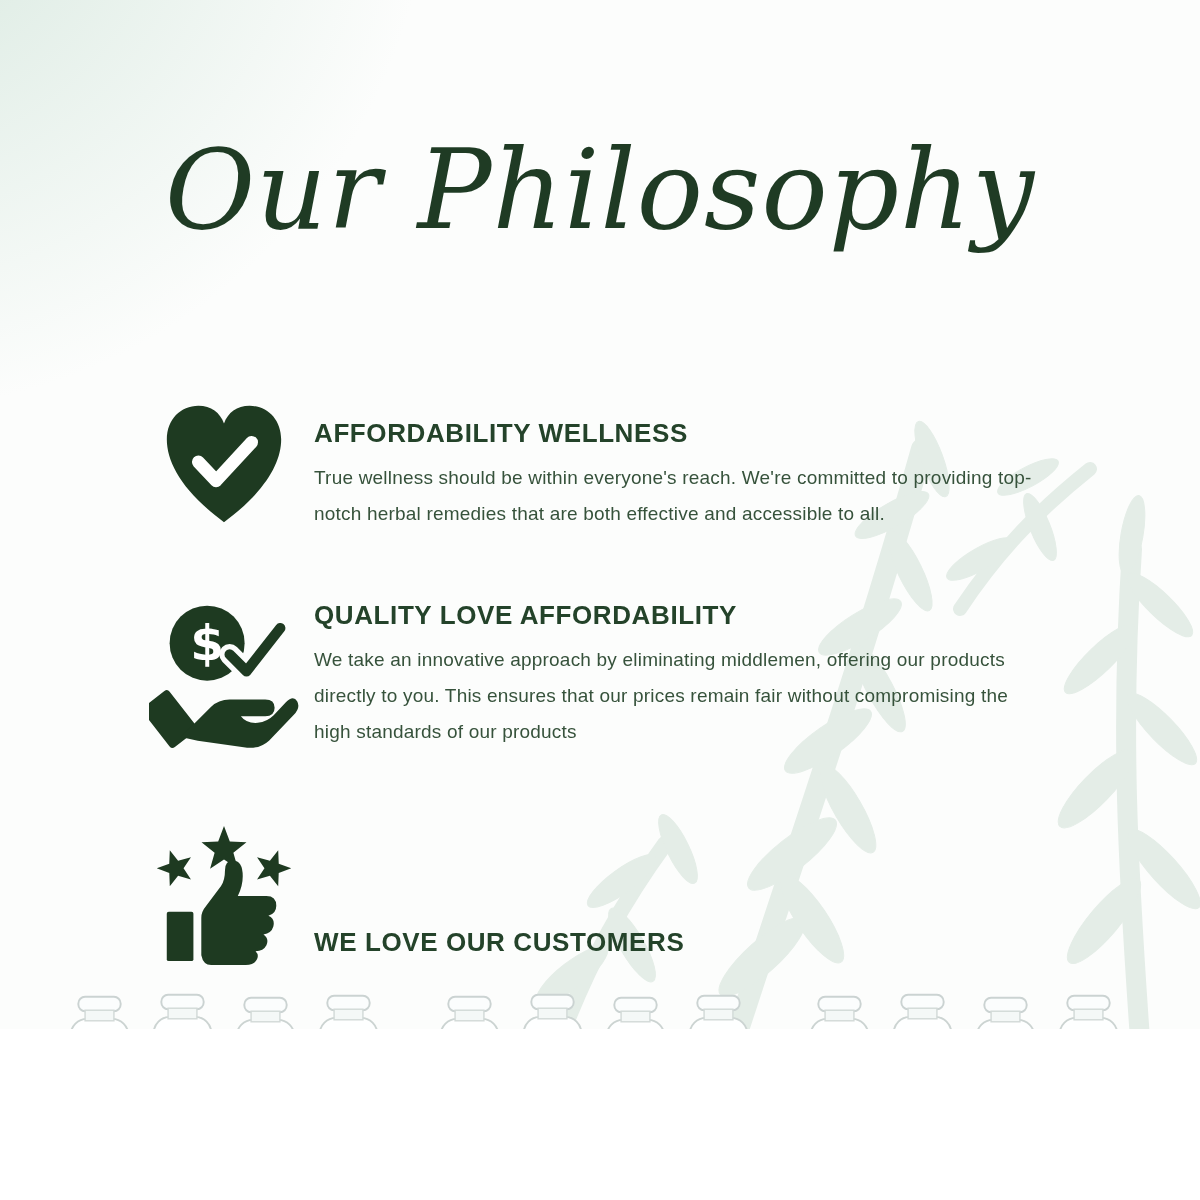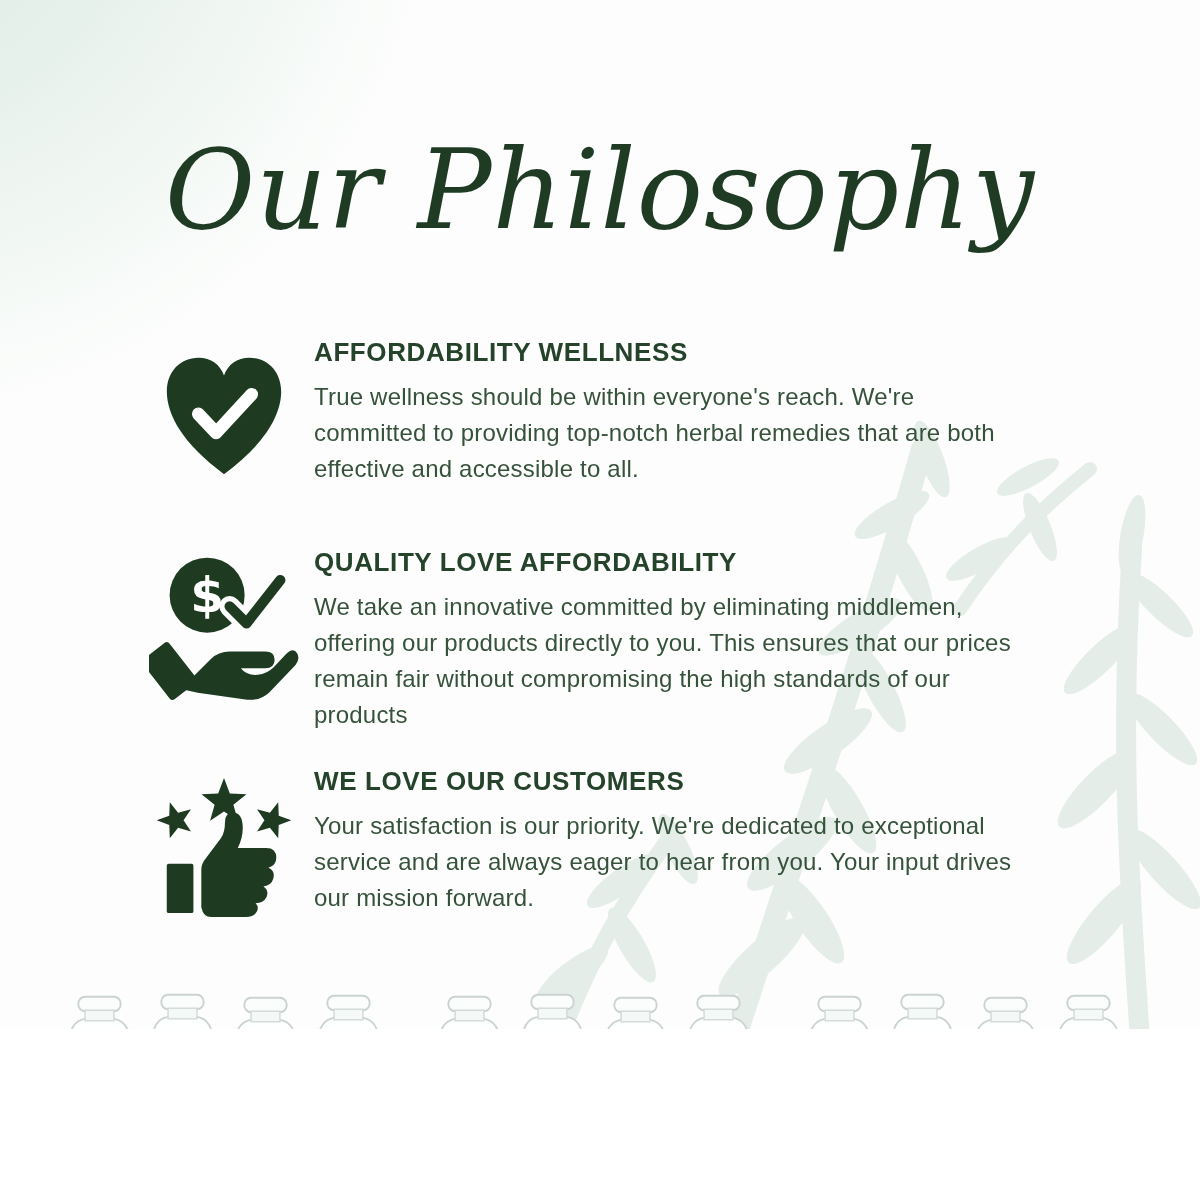--- a/index.html
+++ b/index.html
@@ -24,35 +24,35 @@
   }
   .watermark{
     position:absolute;right:0;bottom:0;width:760px;height:720px;pointer-events:none;
   }
   .content{position:absolute;inset:0;}
   .page-title{
     position:absolute;top:124px;left:0;right:0;text-align:center;
     font-family:"DejaVu Serif",serif;font-style:italic;font-weight:500;
     font-size:110px;line-height:1.2;color:var(--title-color);letter-spacing:1px;
   }
-  .section{position:absolute;left:148px;display:flex;align-items:flex-start;}
+  .section{position:absolute;left:148px;display:flex;align-items:flex-end;margin-top:48px;}
   .section-1{top:336px;}
   .section-2{top:546px;}
   .section-3{top:765px;}
   .section-icon{width:152px;flex:none;display:flex;justify-content:center;}
   .section-1 .section-icon{margin-top:10px;}
   .section-2 .section-icon{margin-top:6px;}
   .section-3 .section-icon{margin-top:8px;}
   .section-text{margin-left:14px;width:718px;}
   .section-title{
     font-size:26px;font-weight:bold;color:var(--heading-color);
     letter-spacing:0.6px;line-height:32px;margin-bottom:11px;
   }
   .section-body{
-    font-size:24px;color:var(--body-color);line-height:36px;letter-spacing:0.2px;
+    font-size:19px;color:var(--body-color);line-height:36px;letter-spacing:0.2px;
   }
   .vial-row{
     position:absolute;left:62px;top:990px;display:flex;column-gap:46px;
   }
   .vial-group{display:flex;column-gap:8px;}
   .vial{width:75px;height:172px;}
   .vial-group .vial:nth-child(1){transform:translateY(2px);}
   .vial-group .vial:nth-child(3){transform:translateY(3px);}
   .vial-group .vial:nth-child(4){transform:translateY(1px);}
   .icon-svg{display:block;}
@@ -124,39 +124,38 @@
           <circle cx="62" cy="46" r="40" fill="var(--icon-color)"></circle>
           <text x="62" y="64" text-anchor="middle" font-family="DejaVu Sans, sans-serif" font-size="52" font-weight="bold" fill="#ffffff">$</text>
           <path d="M86 58 L104 76 L140 30" stroke="#fcfdfc" stroke-width="22" fill="none" stroke-linecap="round" stroke-linejoin="round"></path>
           <path d="M86 58 L104 76 L140 30" stroke="var(--icon-color)" stroke-width="11" fill="none" stroke-linecap="round" stroke-linejoin="round"></path>
           <rect x="4" y="100" width="36" height="54" rx="4" fill="var(--icon-color)" transform="rotate(-38 22 127)"></rect>
           <path fill="var(--icon-color)" d="M34 146 L66 114 Q 74 106 86 106 L124 106 Q 134 106 134 115 Q 134 124 124 124 L98 124 Q 104 132 116 131 Q 126 130 133 123 L146 109 Q 154 101 158 108 Q 162 115 154 123 L128 150 Q 117 160 101 157 L52 150 Z"></path>
         </svg>
       </div>
       <div class="section-text">
         <div class="section-title">QUALITY LOVE AFFORDABILITY</div>
-        <div class="section-body">We take an innovative committed by eliminating middlemen, offering our products directly to you. This ensures that our prices remain fair without compromising the high standards of our products</div>
+        <div class="section-body">We take an innovative approach by eliminating middlemen, offering our products directly to you. This ensures that our prices remain fair without compromising the high standards of our products</div>
       </div>
     </div>
 
     <div class="section section-3">
       <div class="section-icon">
         <svg class="icon-svg" viewBox="0 0 150 150" width="148" height="148">
           <g fill="var(--icon-color)">
             <polygon points="0,-24 5.9,-8.1 22.8,-7.4 9.5,3.1 14.1,19.4 0,10 -14.1,19.4 -9.5,3.1 -22.8,-7.4 -5.9,-8.1" transform="translate(75,29)"></polygon>
             <polygon points="0,-24 5.9,-8.1 22.8,-7.4 9.5,3.1 14.1,19.4 0,10 -14.1,19.4 -9.5,3.1 -22.8,-7.4 -5.9,-8.1" transform="translate(26,48) scale(0.8) rotate(-18)"></polygon>
             <polygon points="0,-24 5.9,-8.1 22.8,-7.4 9.5,3.1 14.1,19.4 0,10 -14.1,19.4 -9.5,3.1 -22.8,-7.4 -5.9,-8.1" transform="translate(124,48) scale(0.8) rotate(18)"></polygon>
             <rect x="17" y="92" width="27" height="50" rx="2"></rect>
             <path d="M52 136 L52 98 Q 52 92 57 86 L72 66 Q 76 60 76 50 Q 76 40 84 40 Q 94 40 94 56 Q 94 66 89 76 L118 76 Q 128 76 128 86 Q 128 94 120 96 Q 127 99 125 107 Q 123 114 115 115 Q 121 119 118 126 Q 115 132 107 132 Q 111 136 108 141 Q 105 146 97 146 L62 146 Q 54 146 52 136 Z"></path>
           </g>
         </svg>
       </div>
       <div class="section-text">
         <div class="section-title">WE LOVE OUR CUSTOMERS</div>
-        <div class="section-body">Your satisfaction is our priority. We're dedicated to exceptional service and are always eager to hear from you. Your input drives our mission forward.</div>
       </div>
     </div>
 
     <div class="vial-row">
         <div class="vial-group">
           <div class="vial"><svg viewBox="0 0 78 175" width="75" height="172">
               <rect x="9" y="26" width="60" height="145" rx="17" fill="#feffff" stroke="#ccd4d2" stroke-width="2"></rect>
               <ellipse cx="39" cy="156" rx="21" ry="7" fill="none" stroke="#e3eae8" stroke-width="2"></ellipse>
               <path d="M34 158 C 40 120 44 90 49 52" stroke="#a8b35e" stroke-width="3.5" fill="none" stroke-linecap="round"></path>
               <g stroke="#7da344" stroke-width="5" stroke-linecap="round" fill="none">

